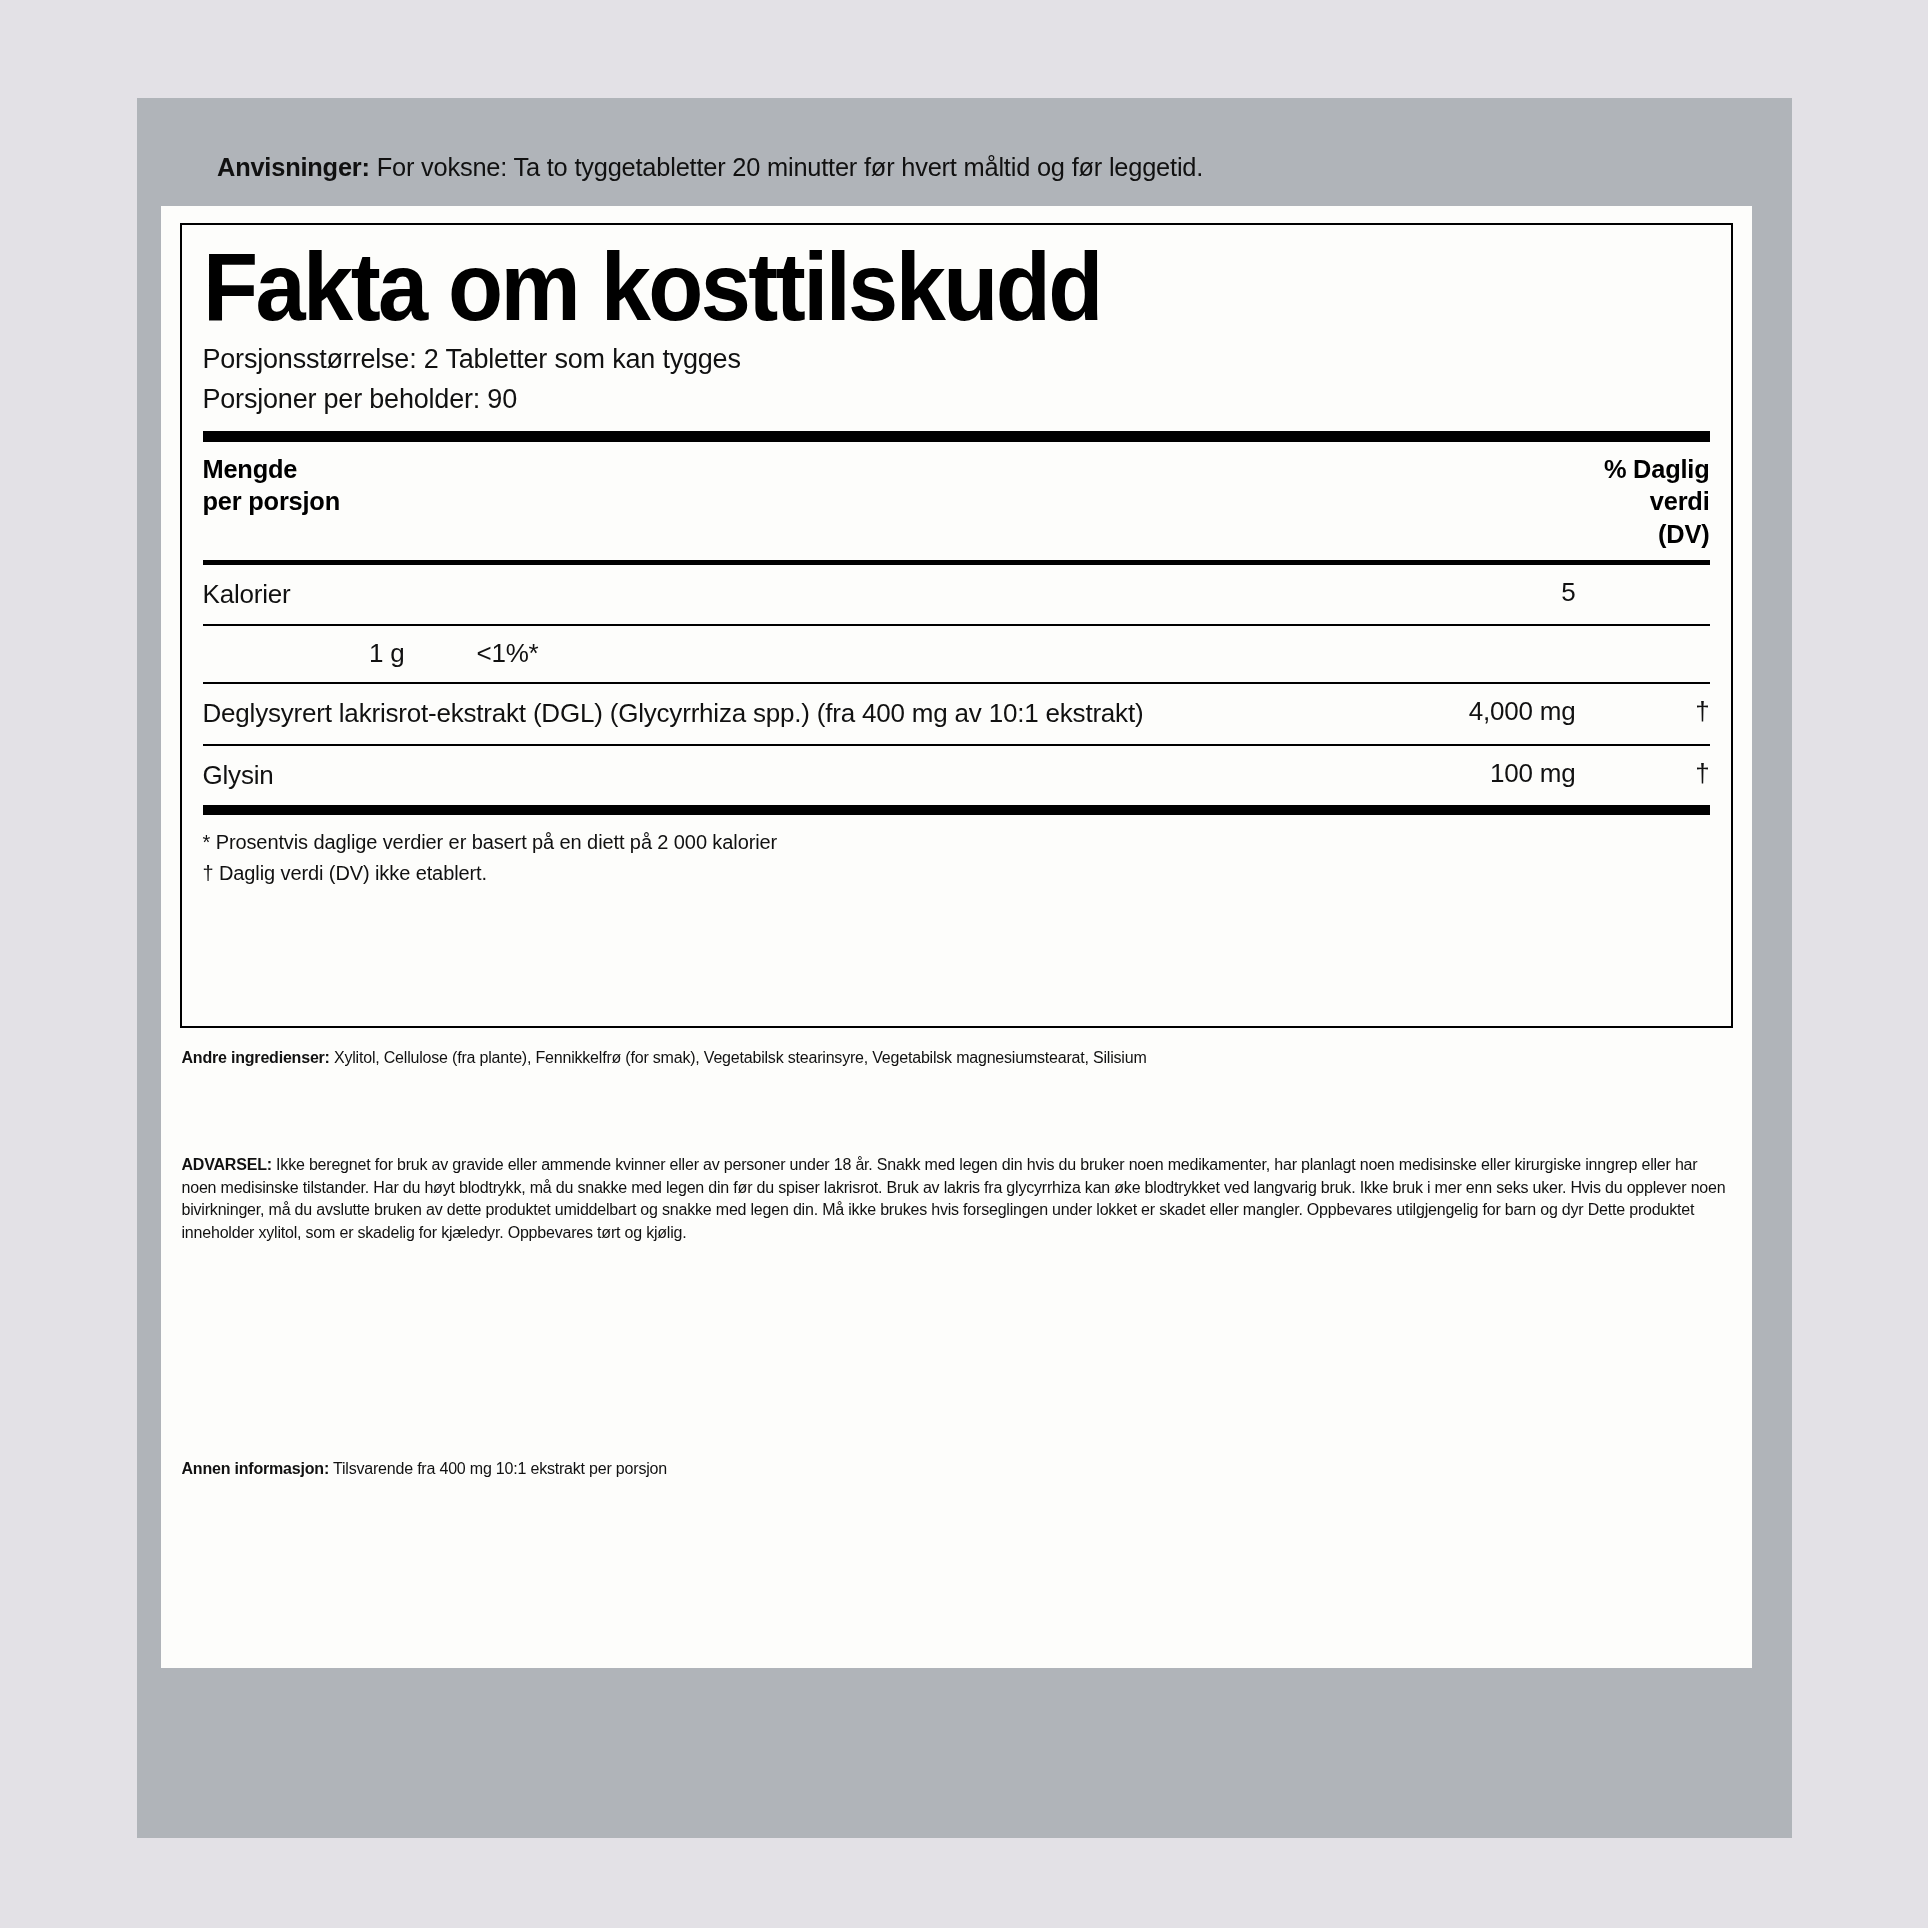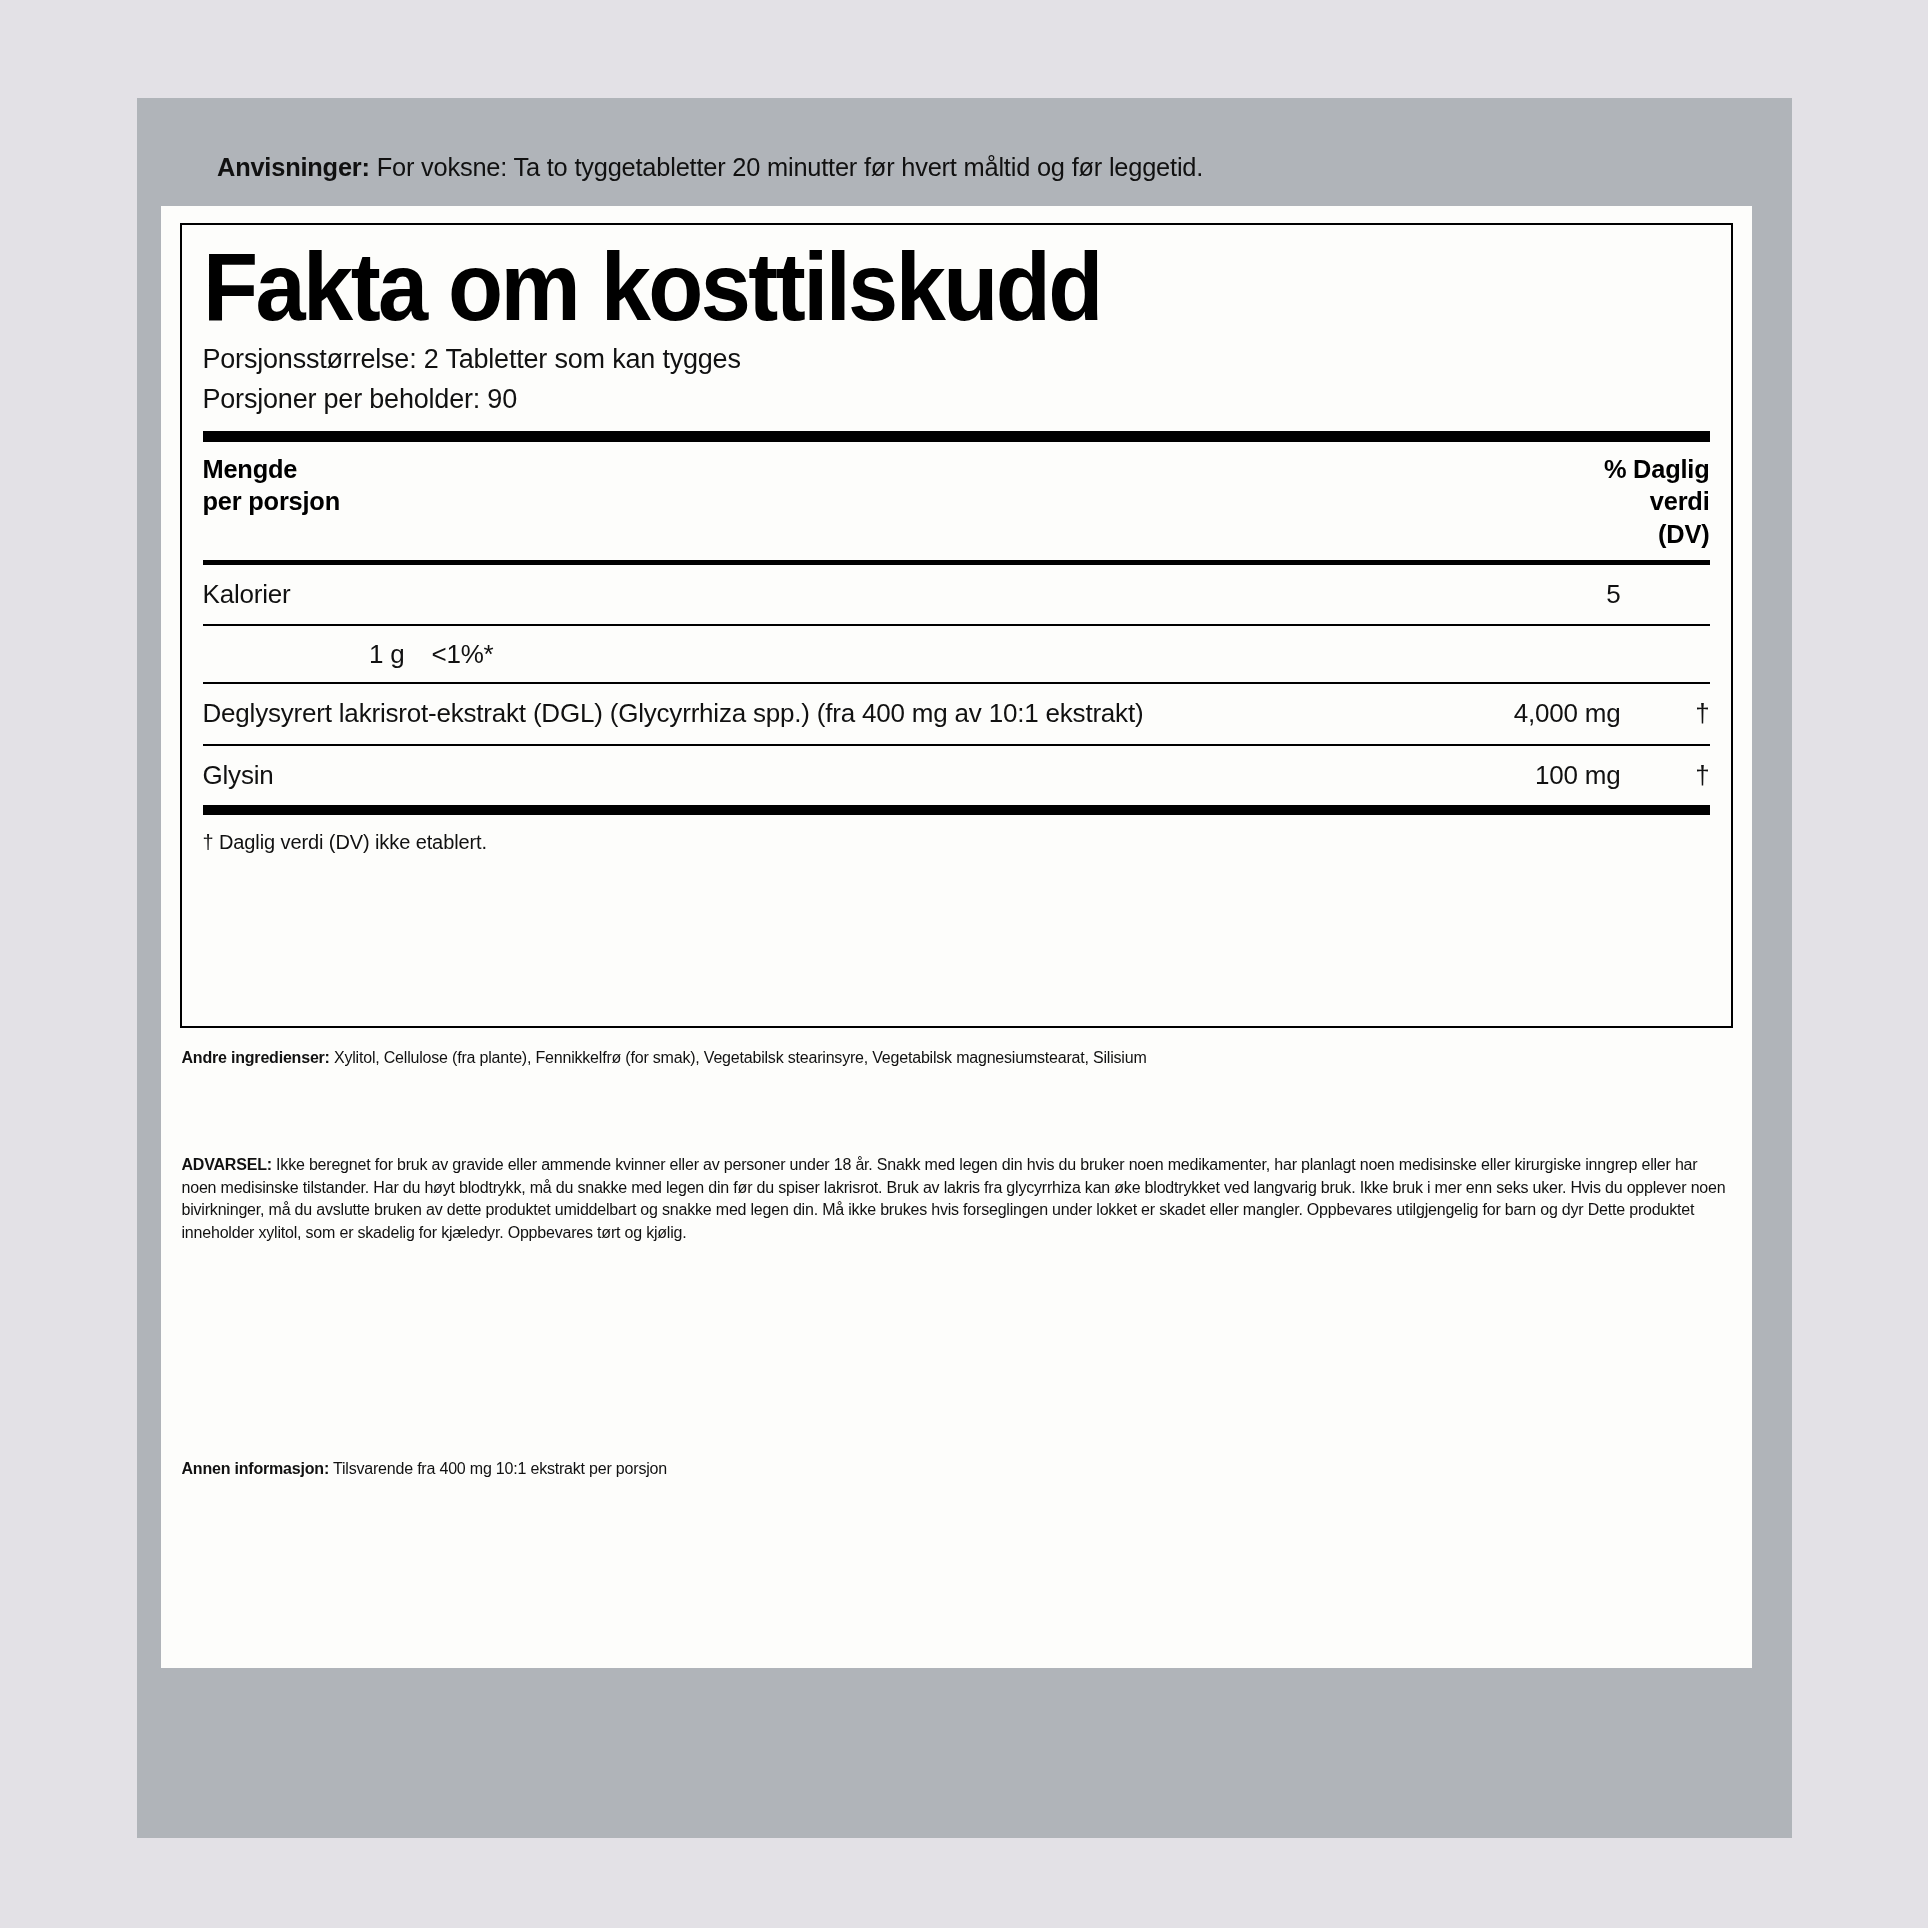--- a/index.html
+++ b/index.html
@@ -121,23 +121,23 @@
     font-size: 25.4px;
     font-weight: bold;
     line-height: 1.28;
     color: #000;
     letter-spacing: -0.2px;
   }
 
   
   .nrow {
     display: flex;
-    align-items: center;
     padding: 12.2px 0 12.2px 0;
     min-height: 32px;
+    gap: 45px;
   }
   .nrow .nname {
     flex: 1;
     font-size: 26px;
     color: #111;
     line-height: 1.35;
     letter-spacing: -0.2px;
     padding-right: 19px;
   }
   .nrow .namt {
@@ -251,20 +251,21 @@
 
         <div class="nrow">
           <div class="nname">Glysin</div>
           <div class="namt">100 mg</div>
           <div class="ndv">†</div>
         </div>
 
         <div class="rule-thick" style="margin-top:0;"></div>
 
         <div class="footnotes">
+          <div class="footnote">* Prosentvis daglige verdier er basert på en diett på 2 000 kalorier</div>
           <div class="footnote">† Daglig verdi (DV) ikke etablert.</div>
         </div>
 
       </div>
     </div>
 
     <div class="body-block" id="other-ingredients">
       <span class="lbl">Andre ingredienser:</span><span> Xylitol, Cellulose (fra plante), Fennikkelfrø (for smak), Vegetabilsk stearinsyre, Vegetabilsk magnesiumstearat, Silisium</span>
     </div>
 

